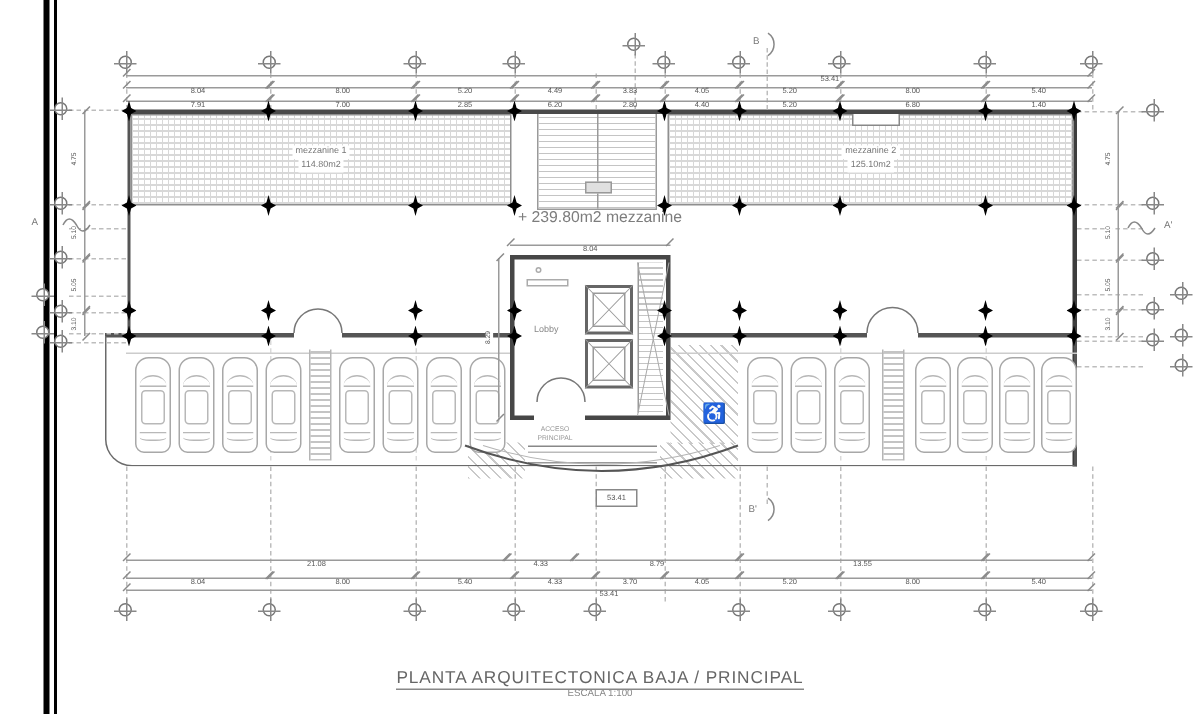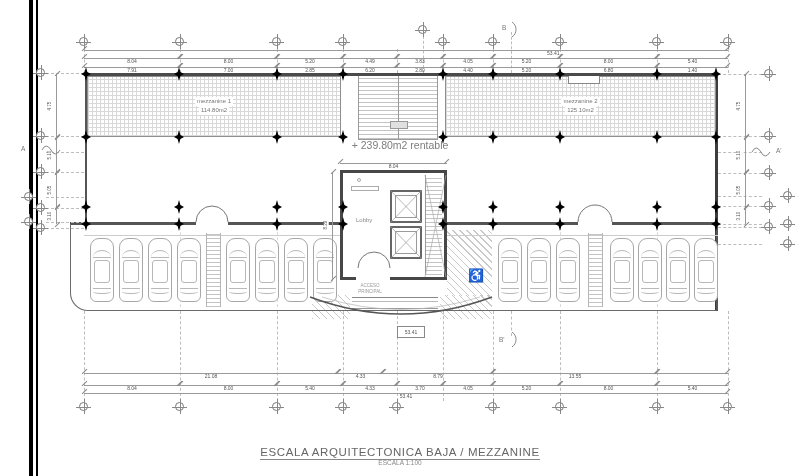--- a/index.html
+++ b/index.html
@@ -123,21 +123,21 @@
   <div class="wall" style="left:85px;top:73px;width:2px;height:152px;background:#555;"></div>
   <div class="wall" style="left:715px;top:73px;width:3px;height:238px;background:#3d3d3d;"></div>
 
   <div id="stairTop">
     <div class="treads hatchl"></div>
     <div id="stairLand"></div>
   </div>
   <div id="notch"></div>
 
   <div id="areaText">
-    <div>+ 239.80m2 rentable</div>
+    <div>+ 239.80m2 mezzanine</div>
   </div>
 
   <div id="lobby">
     <div class="desk"></div>
     <div class="deskdot"></div>
     <div class="elev" style="top:17px;"></div>
     <div class="elev" style="top:53px;"></div>
     <div id="lstair" class="hatchl"></div>
     <div id="ldooropen"></div>
     <div id="lobbyLab">Lobby</div>
@@ -177,21 +177,21 @@
     <path d="M425,277 L446,175 M446,277 L425,175" stroke="#aaa" stroke-width="0.7"></path>
     <path d="M390,190 L422,223 M422,190 L390,223" stroke="#9a9a9a" stroke-width="0.7"></path>
     <path d="M390,226 L422,259 M422,226 L390,259" stroke="#9a9a9a" stroke-width="0.7"></path>
     <path d="M42,150 q4,-8 9,0 q4,8 9,0" fill="none" stroke="#888" stroke-width="1"></path>
     <path d="M752,152 q4,-8 9,0 q4,8 9,0" fill="none" stroke="#888" stroke-width="1"></path>
     <path d="M512,22 a9,9 0 0 1 0,15" fill="none" stroke="#888" stroke-width="1"></path>
     <path d="M512,332 a9,9 0 0 1 0,15" fill="none" stroke="#888" stroke-width="1"></path>
   </svg>
 
   <div id="ptitle">
-    <span>ESCALA ARQUITECTONICA BAJA / MEZZANINE</span>
+    <span>PLANTA ARQUITECTONICA BAJA / PRINCIPAL</span>
   </div>
   <div id="pscale">ESCALA 1:100</div>
 
 <div class="wall" style="left: 70px; top: 222px; width: 126px; height: 3px; background: rgb(85, 85, 85);"></div>
     <div class="wall" style="left: 228px; top: 222px; width: 112px; height: 3px; background: rgb(85, 85, 85);"></div>
     <div class="wall" style="left: 447px; top: 222px; width: 131px; height: 3px; background: rgb(85, 85, 85);"></div>
     <div class="wall" style="left: 612px; top: 222px; width: 106px; height: 3px; background: rgb(85, 85, 85);"></div>
     <div class="headline" style="left: 84px; top: 235px; width: 256px;"></div>
     <div class="headline" style="left: 447px; top: 235px; width: 271px;"></div>
     <div class="walkstrip hatchl" style="left: 206px;"></div>

